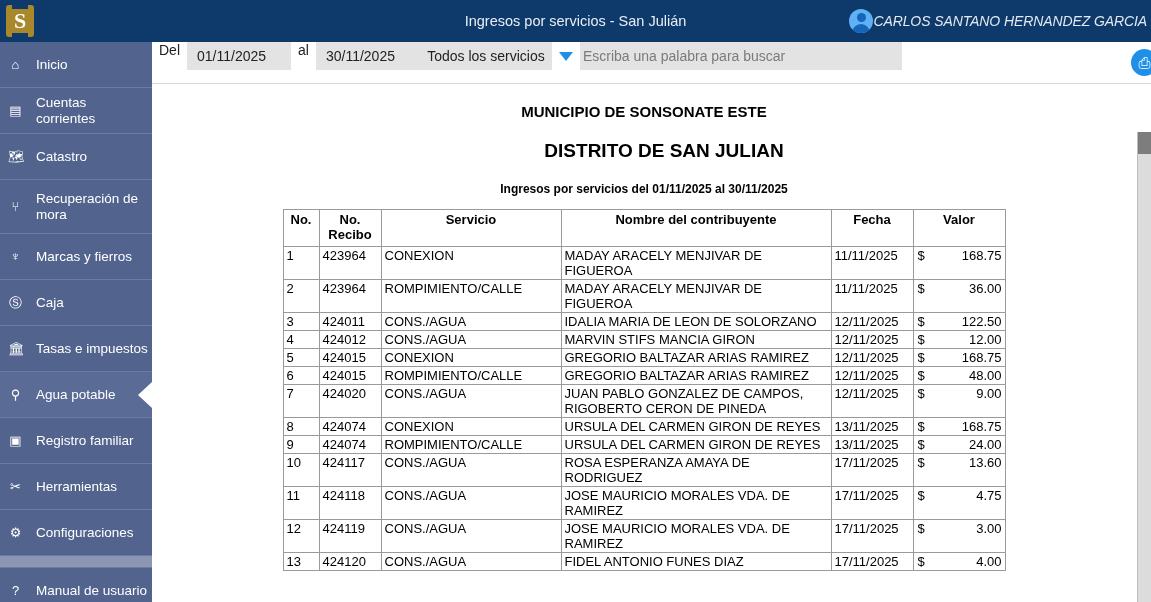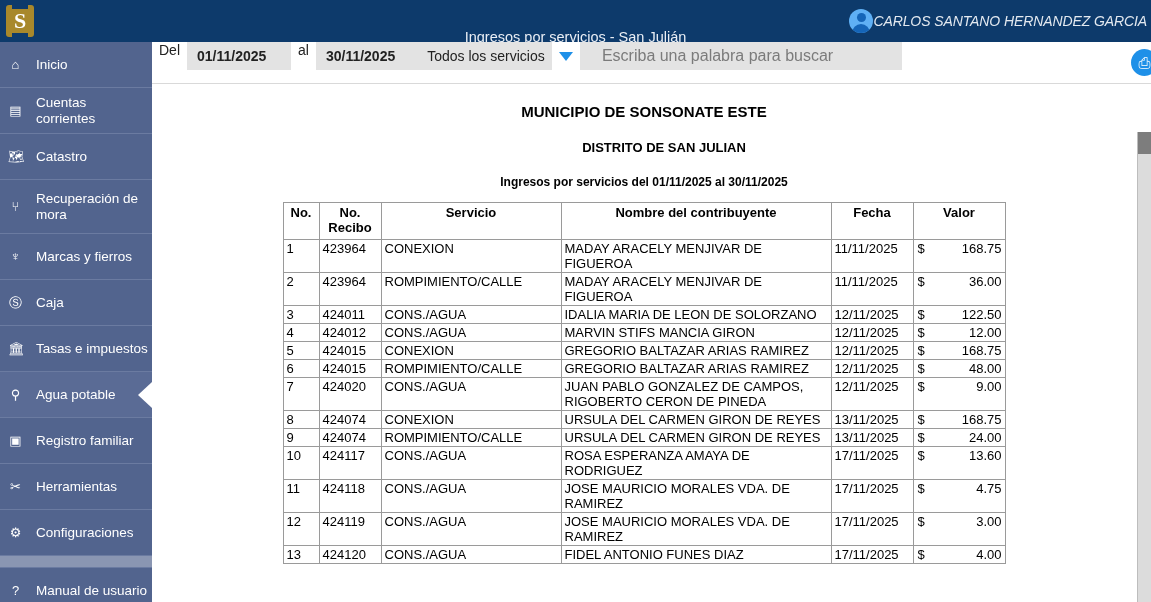--- a/index.html
+++ b/index.html
@@ -39,21 +39,21 @@
     content: ""; position: absolute; left: 6px; right: 6px; bottom: 0; height: 4px;
     background: #0d3a6b;
   }
   .logo-letter {
     position: relative; z-index: 2;
     color: #ffffff; font-weight: bold; font-size: 22px;
     font-family: "Liberation Serif", serif;
     line-height: 1;
   }
   .topbar-title {
-    position: absolute; left: 0; right: 0; top: 16px;
+    position: absolute; left: 0; right: 0; top: 0;
     height: 42px; line-height: 42px;
     text-align: center;
     color: #e9eef5; font-size: 14.5px;
     pointer-events: none;
   }
   .topbar-user {
     position: absolute; right: 4px; top: 0;
     height: 42px;
     display: flex; align-items: center; gap: 0px; font-style: italic;
   }
@@ -131,39 +131,39 @@
     padding: 0 7px;
   }
   .tb-field {
     height: 28px; background: #e3e3e3;
     border: none;
     font-size: 14px; color: #222;
     display: flex; align-items: center;
     padding: 0 10px;
     font-family: "Liberation Sans", sans-serif;
   }
-  .tb-date { width: 104px; font-weight: bold; }
+  .tb-date { width: 104px; }
   .tb-select {
     width: 132px; justify-content: center; padding: 0 6px;
   }
   .tb-caret {
     width: 28px; height: 28px; background: #ffffff;
     display: flex; align-items: center; justify-content: center;
   }
   .caret-tri {
     width: 0; height: 0;
     border-left: 7px solid transparent;
     border-right: 7px solid transparent;
     border-top: 9px solid #1e90e8;
   }
   .tb-search {
     width: 322px; height: 28px; background: #e3e3e3;
     border: none; outline: none;
-    font-size: 16px; color: #777;
-    padding: 0 22px;
+    font-size: 14px; color: #777;
+    padding: 0 3px;
     font-family: "Liberation Sans", sans-serif;
   }
   .tb-search::placeholder { color: #7b7b7b; }
   .print-btn {
     position: absolute; right: 12px; top: 7px;
     width: 27px; height: 27px; border-radius: 50%;
     background: #1e90e8;
     display: flex; align-items: center; justify-content: center;
     cursor: pointer;
   }
@@ -180,21 +180,21 @@
     width: 984px;
     padding-top: 18px;
     font-family: "Liberation Sans", sans-serif;
     color: #000;
   }
   .rep-h1 {
     text-align: center; font-size: 15px; font-weight: bold;
     margin-bottom: 20px;
   }
   .rep-h2 {
-    text-align: center; font-size: 13px; font-weight: bold;
+    text-align: center; font-size: 19px; font-weight: bold;
     margin-bottom: 20px;
     padding-left: 40px;
   }
   .rep-h3 {
     text-align: center; font-size: 12px; font-weight: bold;
     margin-bottom: 13px;
   }
   table.rep {
     border-collapse: collapse;
     margin: 0 auto;

